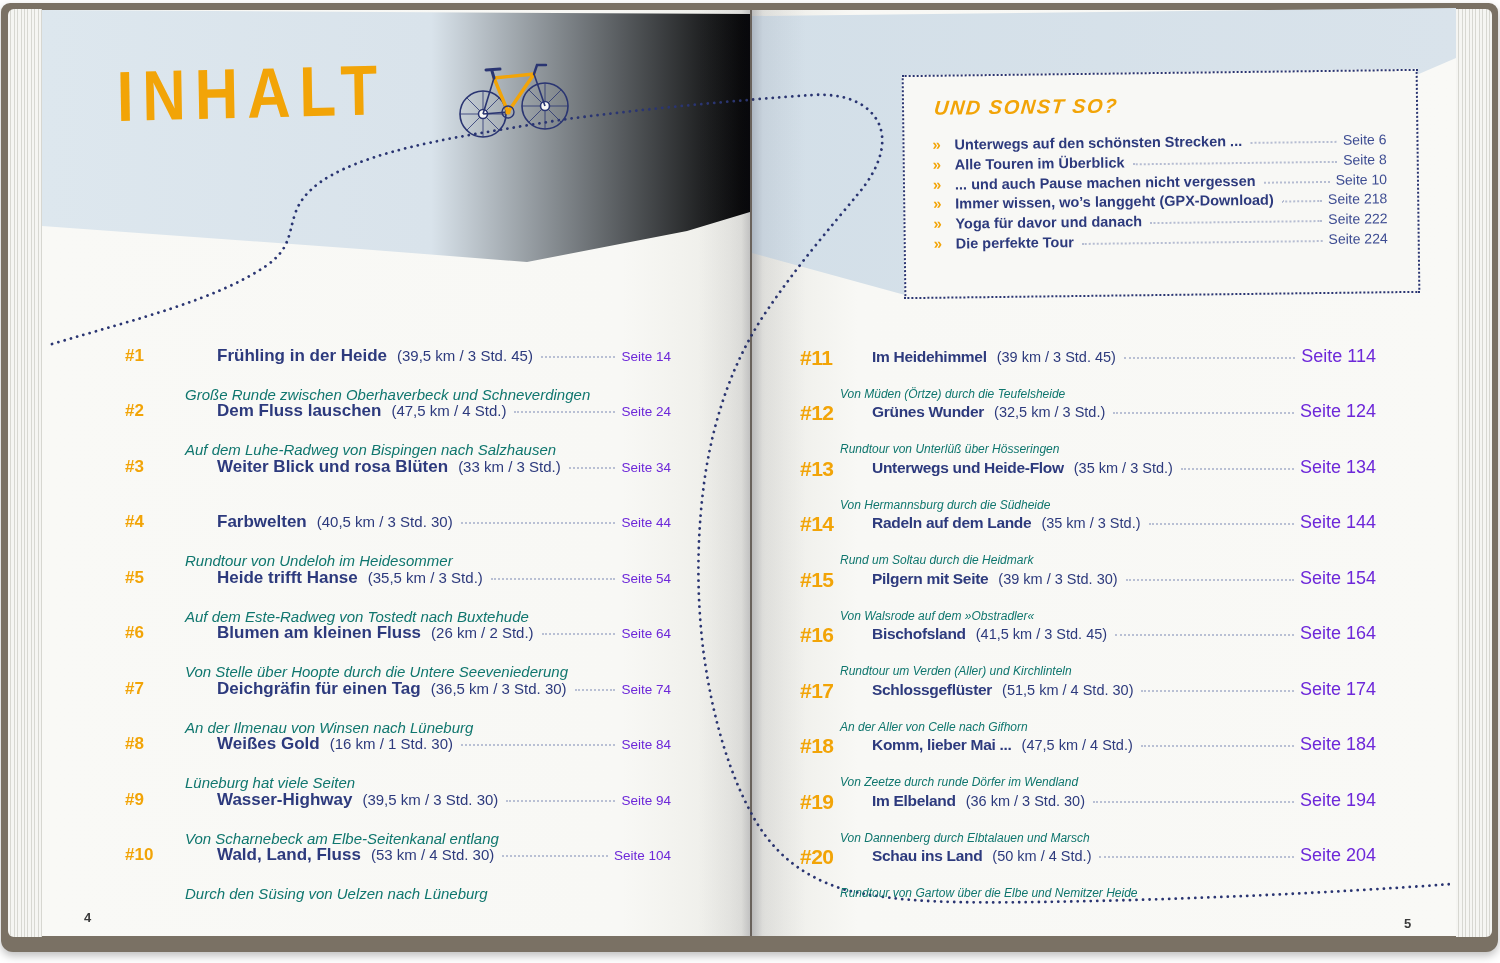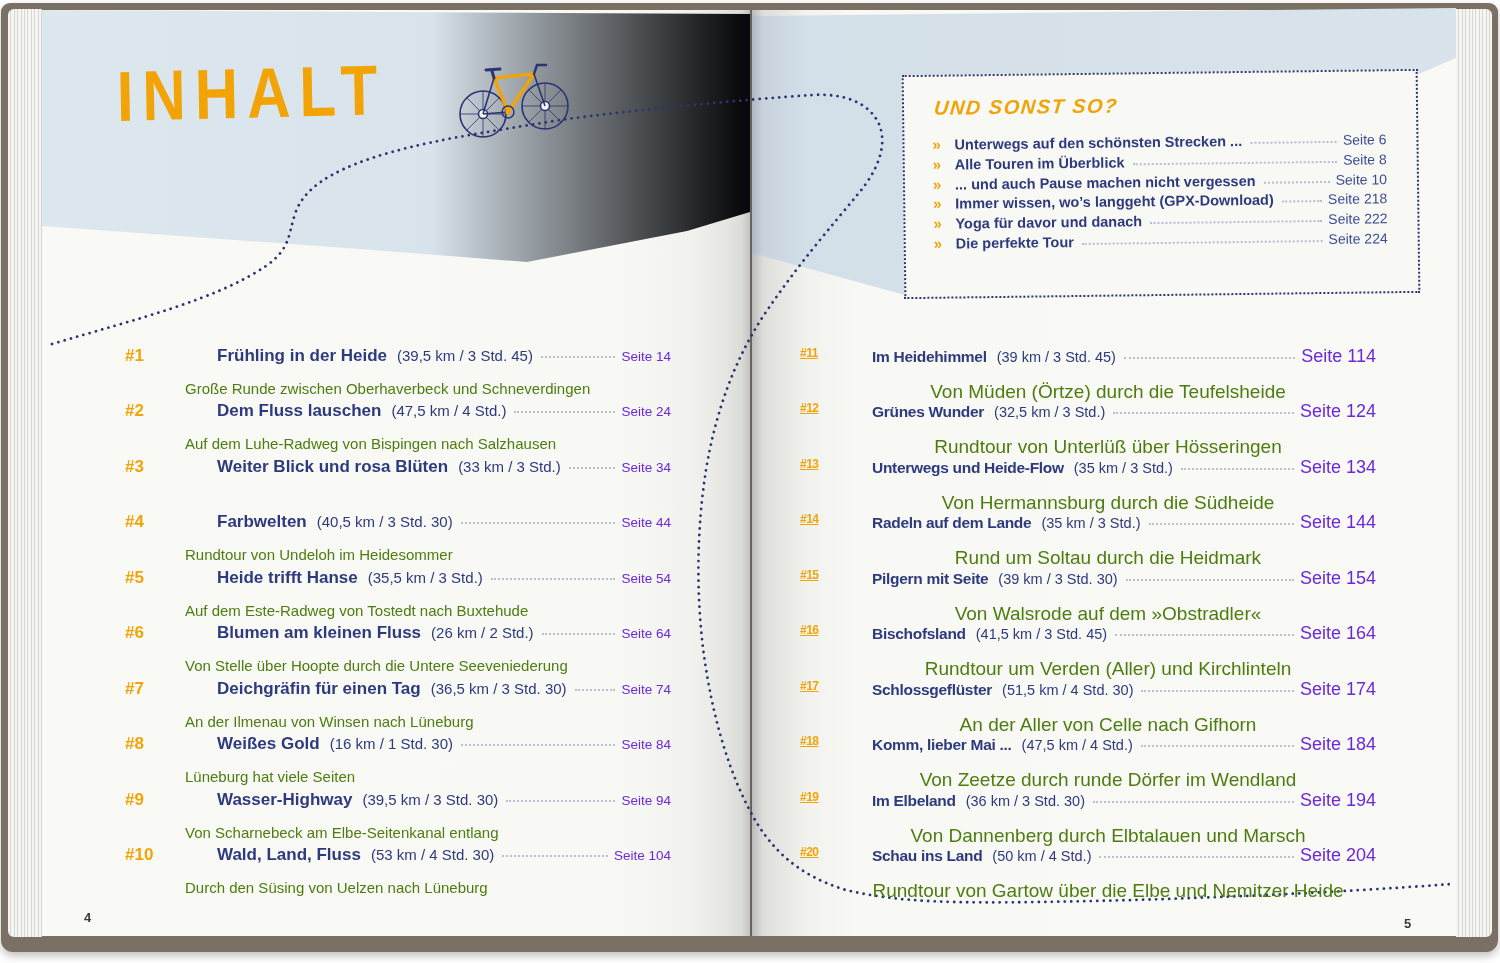--- a/index.html
+++ b/index.html
@@ -36,36 +36,36 @@
   .soitem .lead{flex:1;border-bottom:2px dotted #b6bdd2;transform:translateY(-2px);margin:0 6px 0 8px;min-width:10px;}
   .soitem .pg{color:#3d4c92;font-size:14px;white-space:nowrap;}
 
   
   .tours{position:absolute;}
   .tours.lft{left:125px;top:346px;width:546px;}
   .tours.rgt{left:800px;top:346px;width:576px;}
   .tour{display:flex;height:55.45px;align-items:flex-start;}
   .tour .num{flex:none;font-weight:bold;color:#f2a407;}
   .lft .tour .num{width:60px;font-size:17px;}
-  .rgt .tour .num{width:40px;font-size:12px;letter-spacing:-0.5px;text-decoration:underline;}
+  .rgt .tour .num{width:40px;font-size:21px;letter-spacing:-0.5px;}
   .tour .body{flex:1;min-width:0;}
   .tline{display:flex;align-items:baseline;}
   .tour .ttl{font-weight:bold;color:#2d3a7d;white-space:nowrap;margin-left:32px;}
   .lft .tour .ttl{font-size:17px;}
   .rgt .tour .ttl{font-size:15.5px;letter-spacing:-0.3px;}
   .tour .info{color:#2d3a7d;margin-left:10px;white-space:nowrap;text-align:right;}
   .lft .tour .info{font-size:15px;}
   .rgt .tour .info{font-size:14.5px;}
   .tour .lead{flex:1;border-bottom:2px dotted #b9c0d4;transform:translateY(-3px);margin:0 6px 0 8px;min-width:8px;}
   .tour .pg{color:#6d28d9;white-space:nowrap;}
   .lft .tour .pg{font-size:13.5px;}
   .rgt .tour .pg{font-size:18px;}
-  .tour .sub{color:#4d7c0f;margin-top:14px;}
+  .tour .sub{font-style:italic;color:#0f766e;margin-top:20px;}
   .lft .tour .sub{font-size:15px;}
-  .rgt .tour .sub{font-size:19px;text-align:center;}
+  .rgt .tour .sub{font-size:12px;}
 
   .pagenum{position:absolute;font-size:13px;color:#3b3b3b;font-weight:bold;}
   .pagenum.l4{left:84px;top:910px;}
   .pagenum.l5{left:1404px;top:916px;}
 </style>
 </head>
 <body>
 
 <div class="stage">
   <div class="cover"></div>

